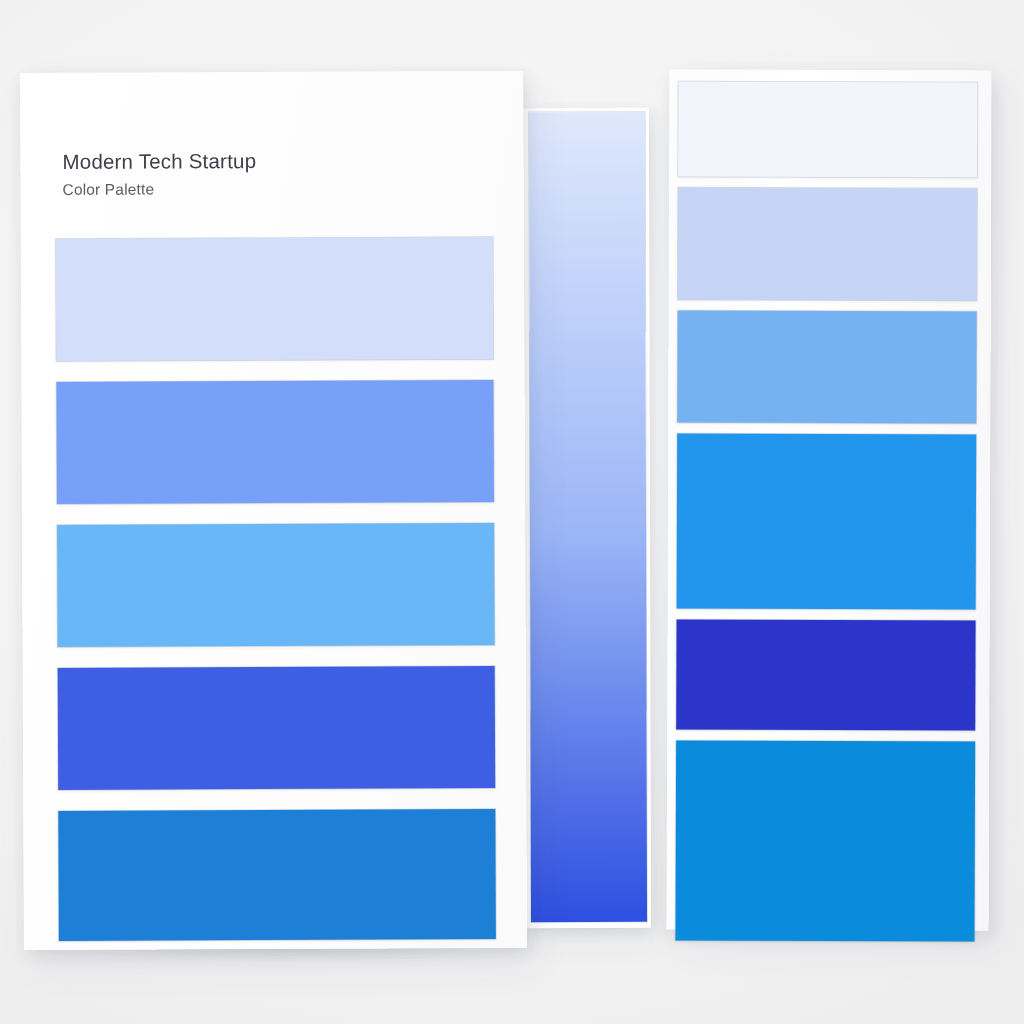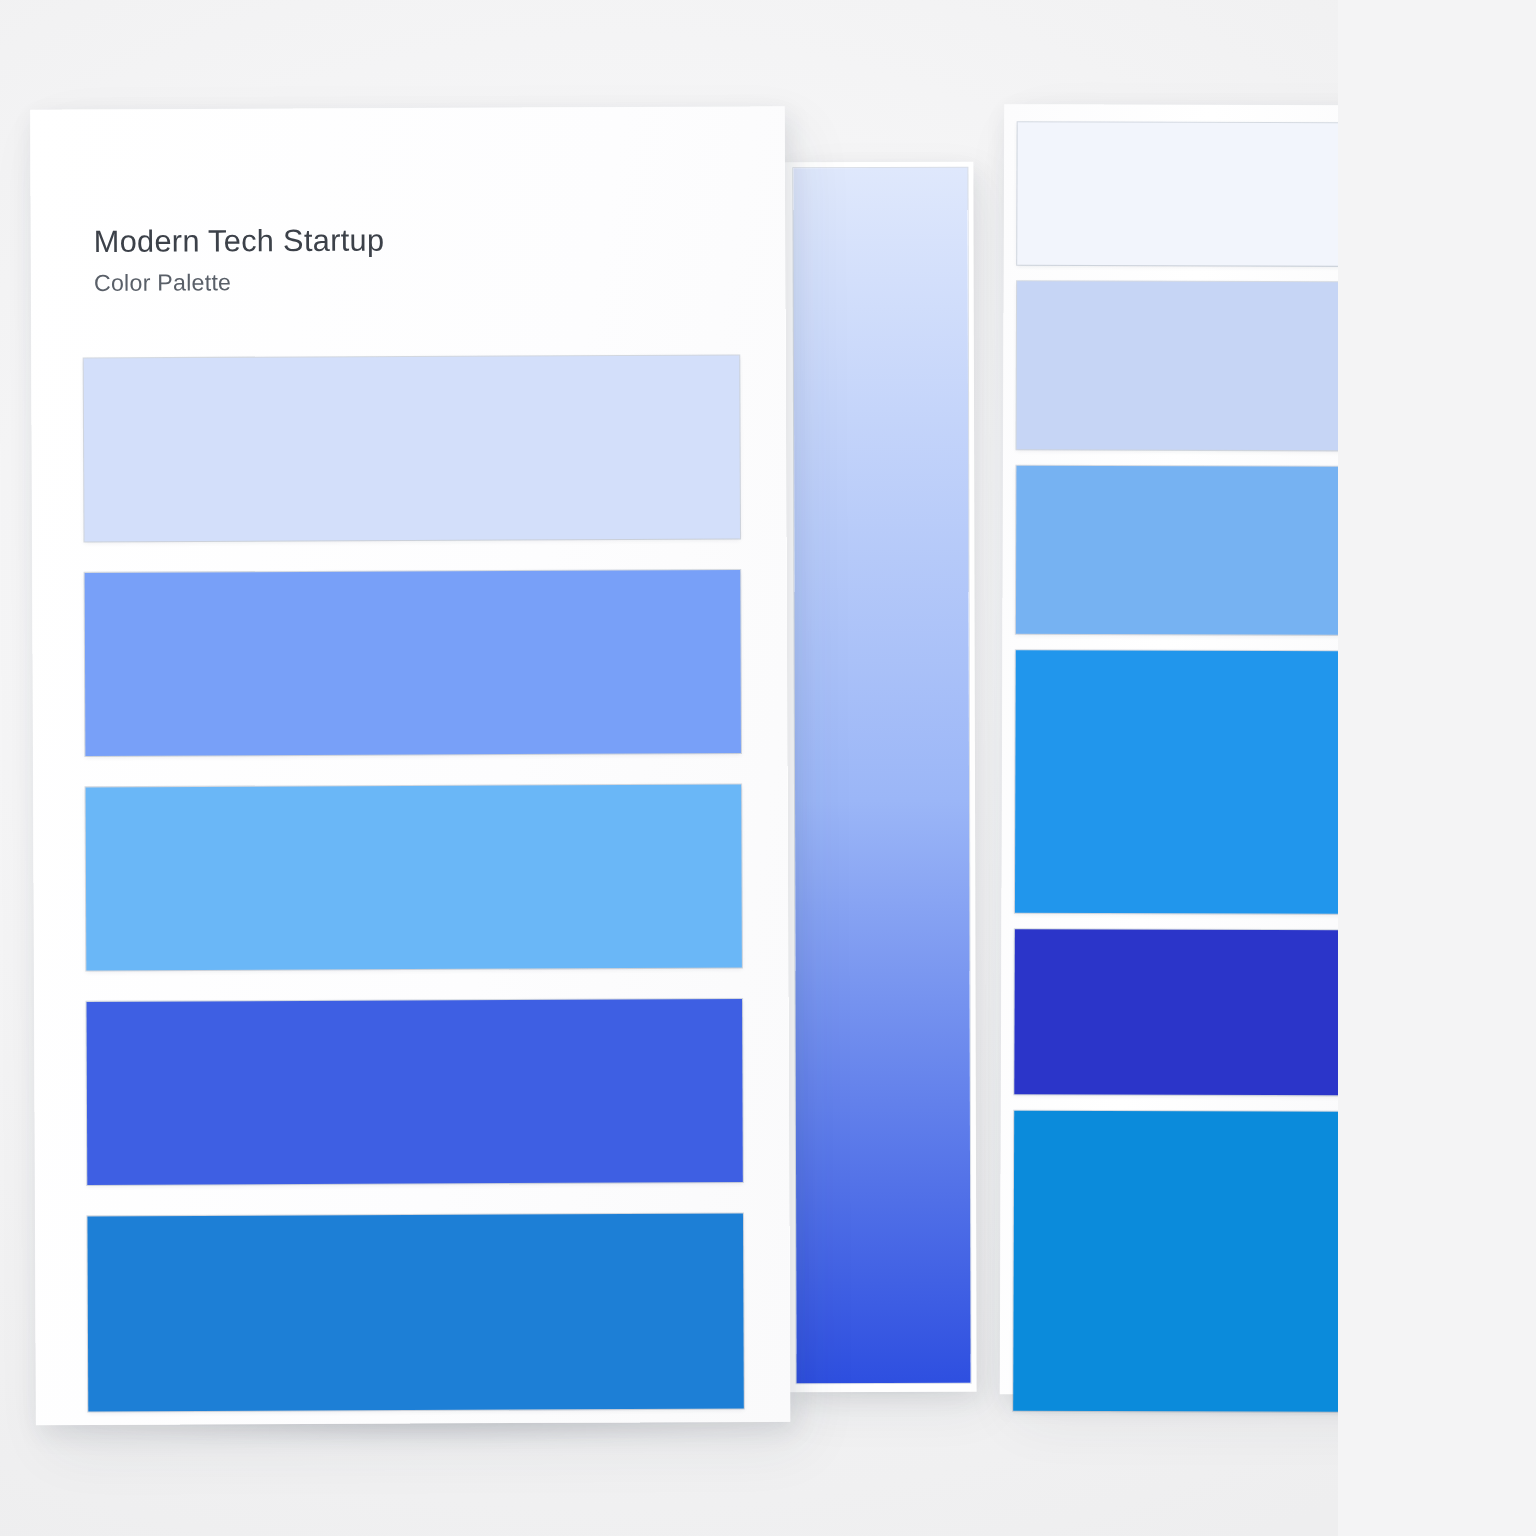--- a/index.html
+++ b/index.html
@@ -9,21 +9,21 @@
   body {
     width: 1024px;
     height: 1024px;
     overflow: hidden;
     background: #f5f5f6;
     font-family: "Liberation Sans", sans-serif;
   }
 
   #scene {
     position: relative;
-    width: 892px;
+    width: 1024px;
     height: 1024px;
     background:
       radial-gradient(ellipse 900px 700px at 46% 40%, #fbfbfc 0%, #f4f4f5 55%, #eeeeef 100%);
     overflow: hidden;
   }
 
   
   .page {
     position: absolute;
     background: #ffffff;

